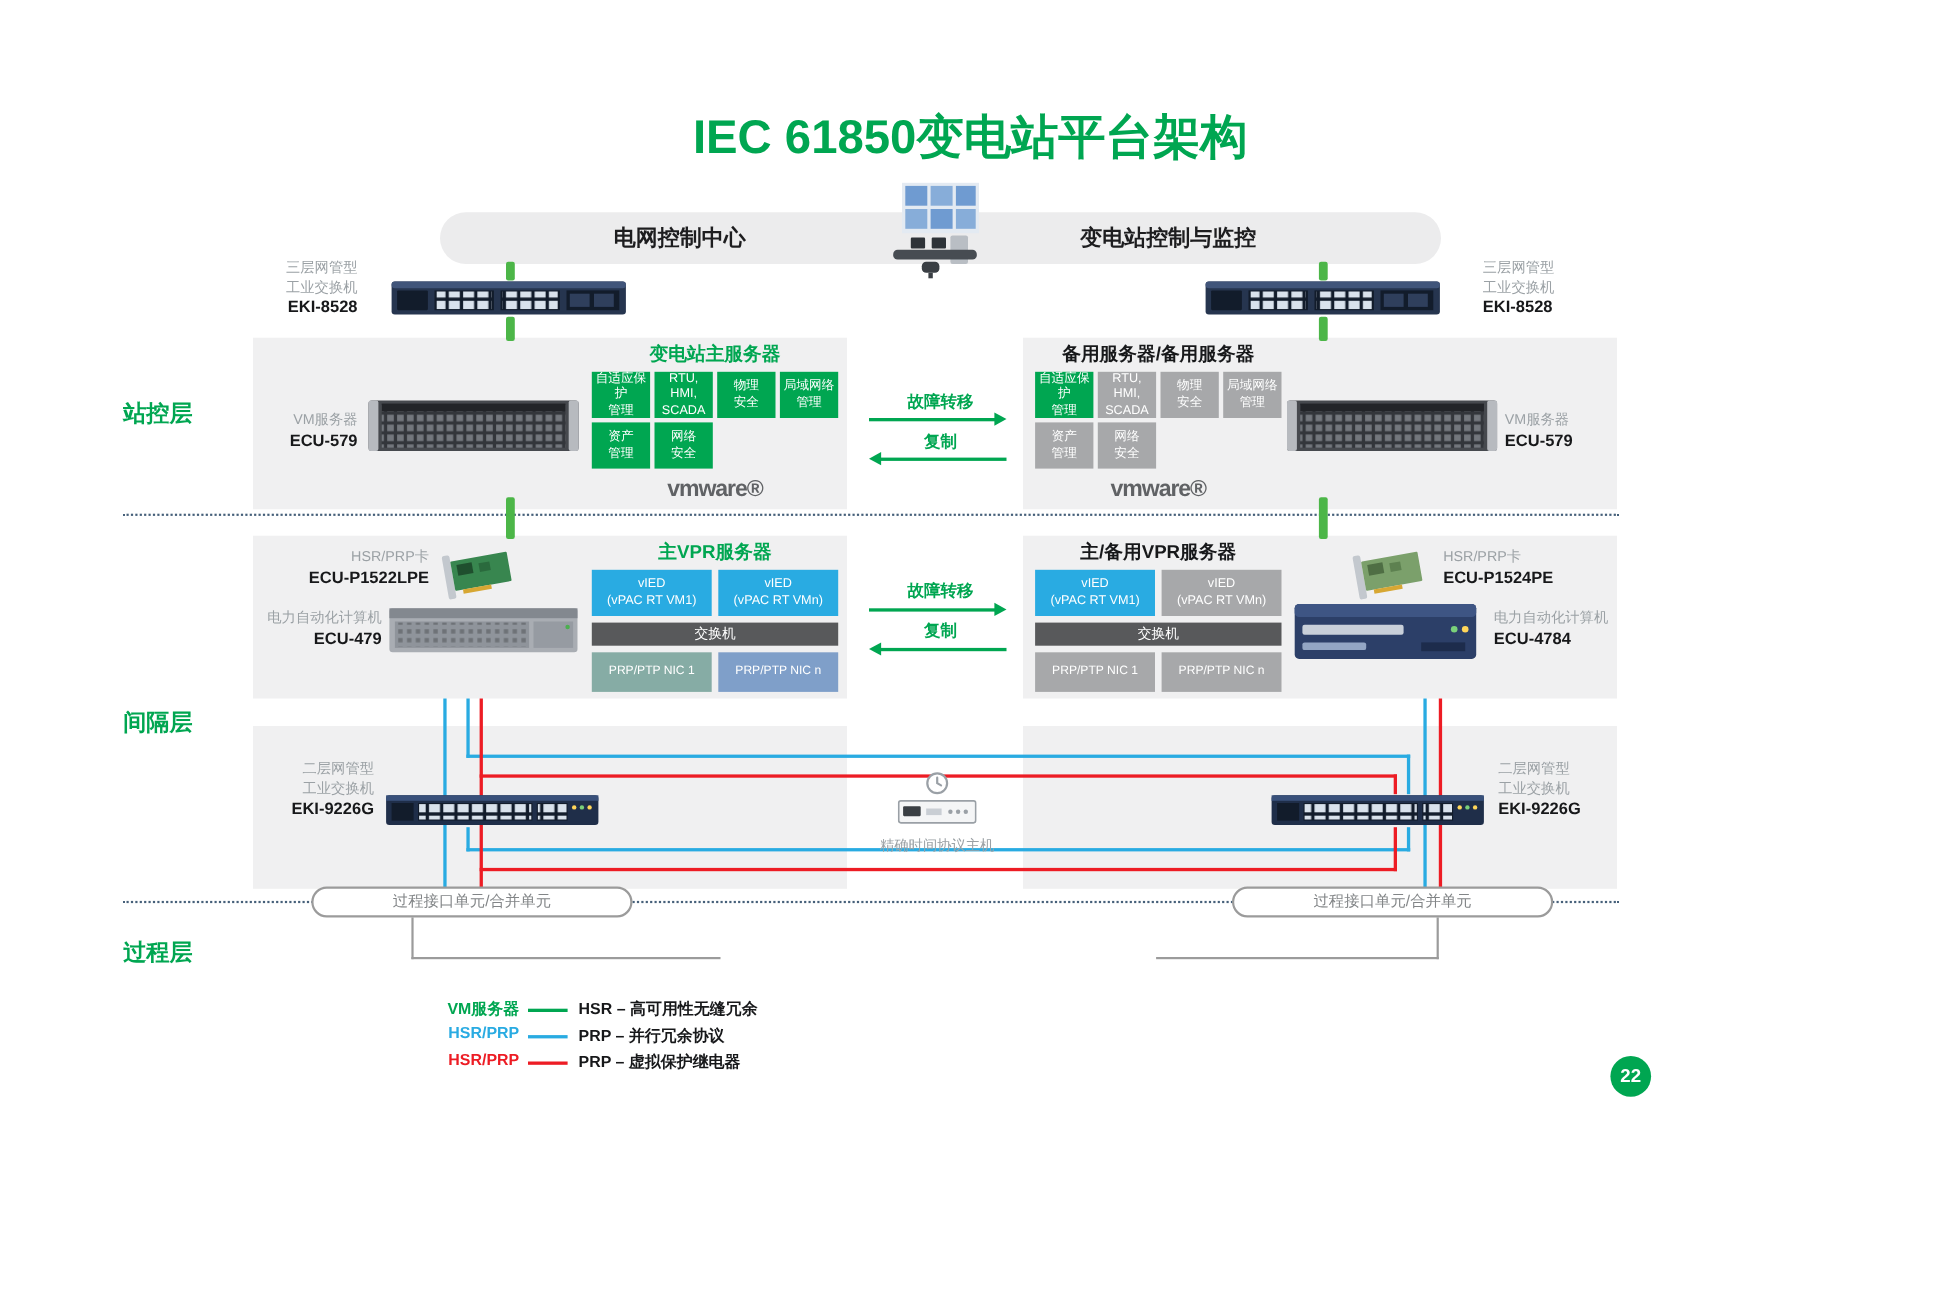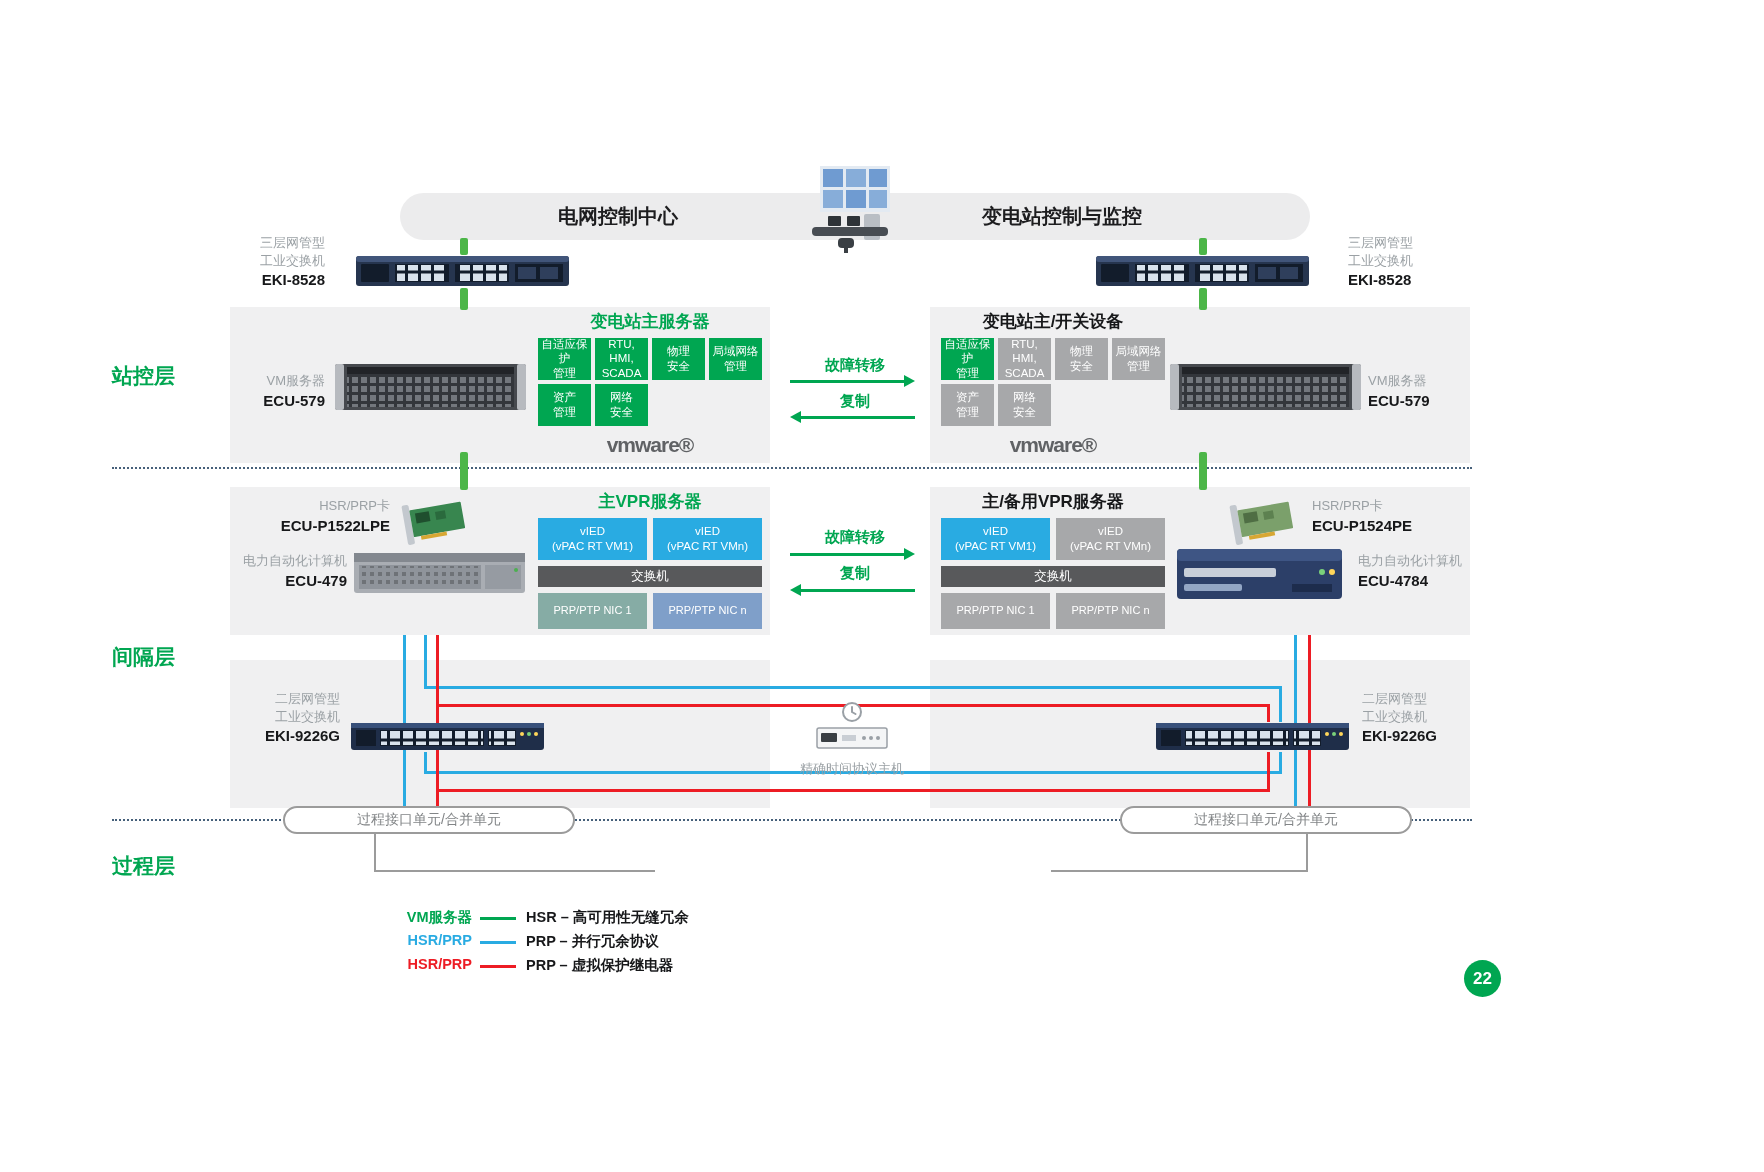--- a/index.html
+++ b/index.html
@@ -72,20 +72,21 @@
       </pattern>
       <pattern id="pVentD" patternUnits="userSpaceOnUse" width="9" height="9">
         <rect x="1" y="1" width="6" height="6" fill="#73777d"></rect>
       </pattern>
       <pattern id="pVentS" patternUnits="userSpaceOnUse" width="8" height="8">
         <rect x="2" y="2" width="4" height="4" fill="#6e7277"></rect>
       </pattern>
     </defs>
   </svg>
 
+  <div class="title">IEC 61850变电站平台架构</div>
 
   <div class="banner"></div>
   <div class="banner-label" style="left:618px">电网控制中心</div>
   <div class="banner-label" style="left:1062px">变电站控制与监控</div>
 
   <div class="device" style="left:800px;top:166px;width:92px;height:88px;z-index:3">
     <svg viewBox="0 0 92 88">
       <rect x="20" y="0" width="70" height="46" fill="#e3eaf2"></rect>
       <rect x="23" y="3" width="20" height="18" fill="#6f9bd1"></rect>
       <rect x="46" y="3" width="20" height="18" fill="#87add9"></rect>
@@ -185,21 +186,21 @@
     </div>
     <div class="brand">vmware®</div>
   </div>
 
   <div class="arrow-label" style="left:795px;top:356px">故障转移</div>
   <div class="harrow right" style="left:790px;top:380px;width:115px"></div>
   <div class="arrow-label" style="left:795px;top:392px">复制</div>
   <div class="harrow left" style="left:800px;top:416px;width:115px"></div>
 
   <div class="stack" style="left:941px;top:312px">
-    <div class="stack-title t-dark">变电站主/开关设备</div>
+    <div class="stack-title t-dark">备用服务器/备用服务器</div>
     <div class="cap-grid">
       <div class="cap-cell bg-green">自适应保护
 管理</div>
       <div class="cap-cell bg-gray">RTU, HMI,
 SCADA</div>
       <div class="cap-cell bg-gray">物理
 安全</div>
       <div class="cap-cell bg-gray">局域网络
 管理</div>
       <div class="cap-cell bg-gray">资产

